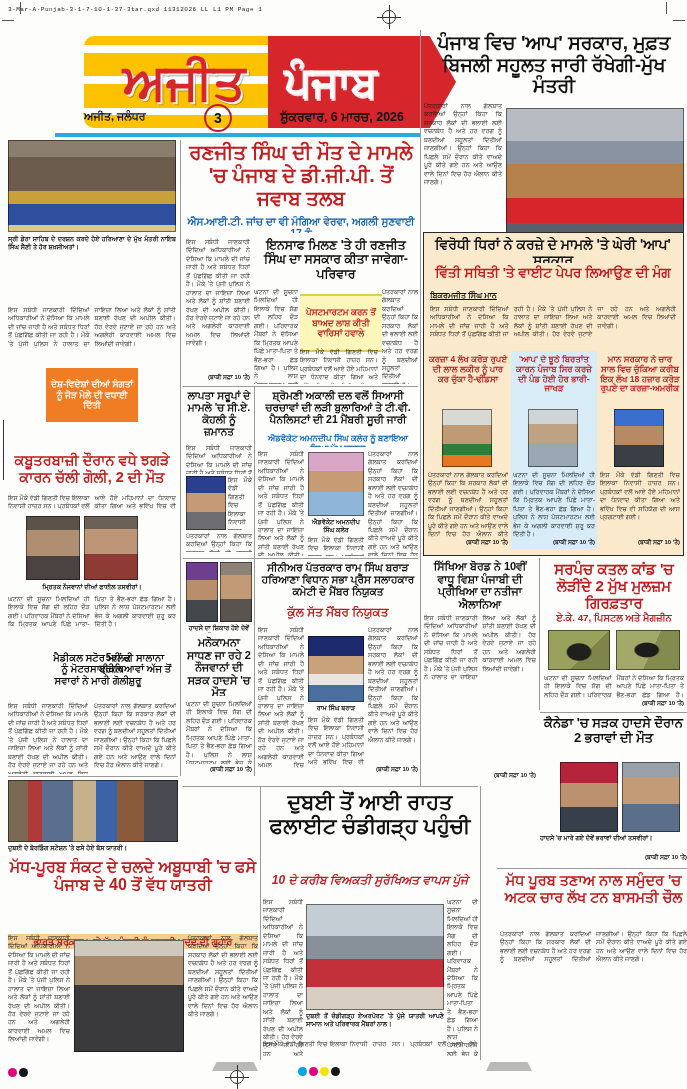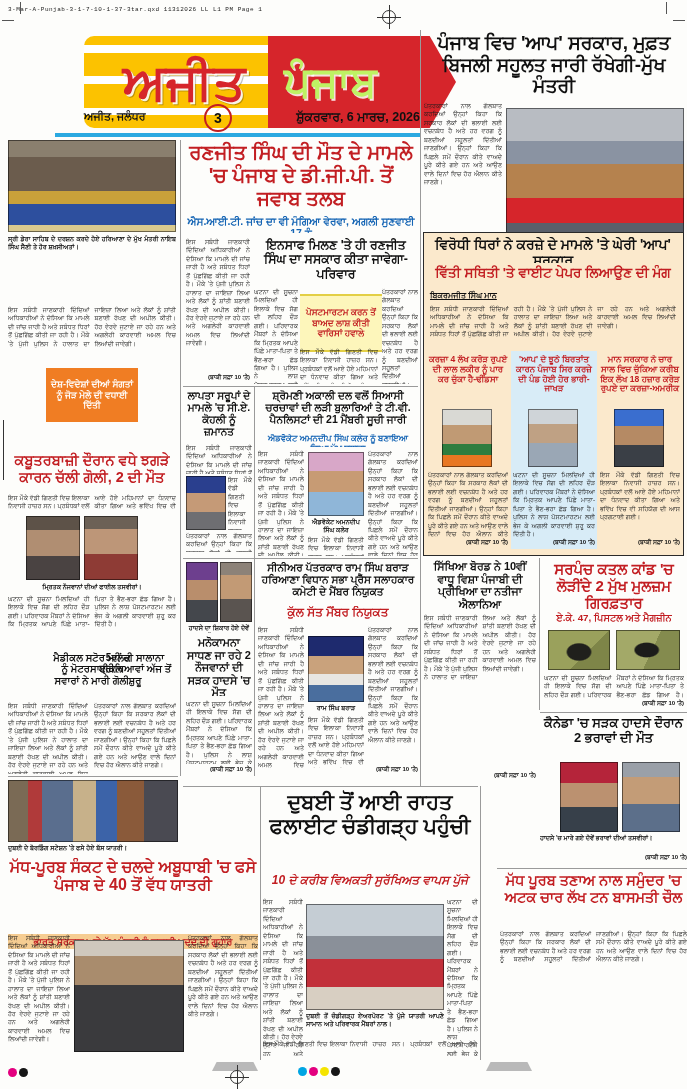--- a/index.html
+++ b/index.html
@@ -48,28 +48,28 @@
   <div class="cropv" style="left:3px;top:420px;height:60px;background:#333;"></div>
 
   <div class="abs" style="left:84px;top:36px;width:200px;height:92px;border-radius:10px;
               background:linear-gradient(180deg,#fcc200 0 10%,#fff 10% 18%,#fcc200 18% 44%,#fff 44% 52%,#fcc200 52% 78%,#fff 78% 86%,#fcc200 86% 100%);
               display:flex;align-items:center;justify-content:center;">
     <div style="font-size:50px;font-weight:bold;color:#d6252b;text-shadow:2px 2px 0 rgba(255,255,255,.9),3px 3px 0 rgba(0,0,0,.25);line-height:1;">ਅਜੀਤ</div>
   </div>
   <div class="abs" style="left:268px;top:36px;width:188px;height:92px;background:#d6252b;
               clip-path:polygon(0 0,86% 0,100% 50%,86% 100%,0 100%);
               display:flex;align-items:center;justify-content:flex-start;padding-left:16px;box-sizing:border-box;">
-    <div style="font-size:42px;font-weight:bold;color:#bef264;text-shadow:1.5px 1.5px 0 rgba(255,255,255,.85);line-height:1;">ਪੰਜਾਬ</div>
+    <div style="font-size:42px;font-weight:bold;color:#ffffff;text-shadow:1.5px 1.5px 0 rgba(255,255,255,.85);line-height:1;">ਪੰਜਾਬ</div>
   </div>
   <div class="abs" style="left:84px;top:110px;width:130px;font-size:11px;font-weight:bold;color:#111;">ਅਜੀਤ, ਜਲੰਧਰ</div>
   <div class="abs" style="left:204px;top:104px;width:24px;height:24px;border:2px solid #c21e22;border-radius:50%;
               display:flex;align-items:center;justify-content:center;">
     <span style="font-size:14px;font-weight:bold;color:#111;">3</span>
   </div>
-  <div class="abs" style="left:270px;top:110px;width:150px;font-size:12.5px;font-weight:bold;color:#111;text-align:right;">ਸ਼ੁੱਕਰਵਾਰ, 6 ਮਾਰਚ, 2026</div>
+  <div class="abs" style="left:254px;top:110px;width:150px;font-size:12.5px;font-weight:bold;color:#111;text-align:right;">ਸ਼ੁੱਕਰਵਾਰ, 6 ਮਾਰਚ, 2026</div>
   <div class="abs" style="left:55px;top:133px;width:365px;height:4px;background:#2ba9e1;"></div>
 
   <div class="vline" style="left:180px;top:140px;height:636px;"></div>
   <div class="vline" style="left:420px;top:30px;height:756px;"></div>
   <div class="vline" style="left:254px;top:386px;height:390px;"></div>
   <div class="vline" style="left:539px;top:558px;height:152px;"></div>
   <div class="vline" style="left:260px;top:786px;height:274px;"></div>
   <div class="vline" style="left:480px;top:786px;height:274px;"></div>
   <div class="hline" style="left:183px;top:386px;width:235px;"></div>
   <div class="hline" style="left:183px;top:558px;width:235px;"></div>

